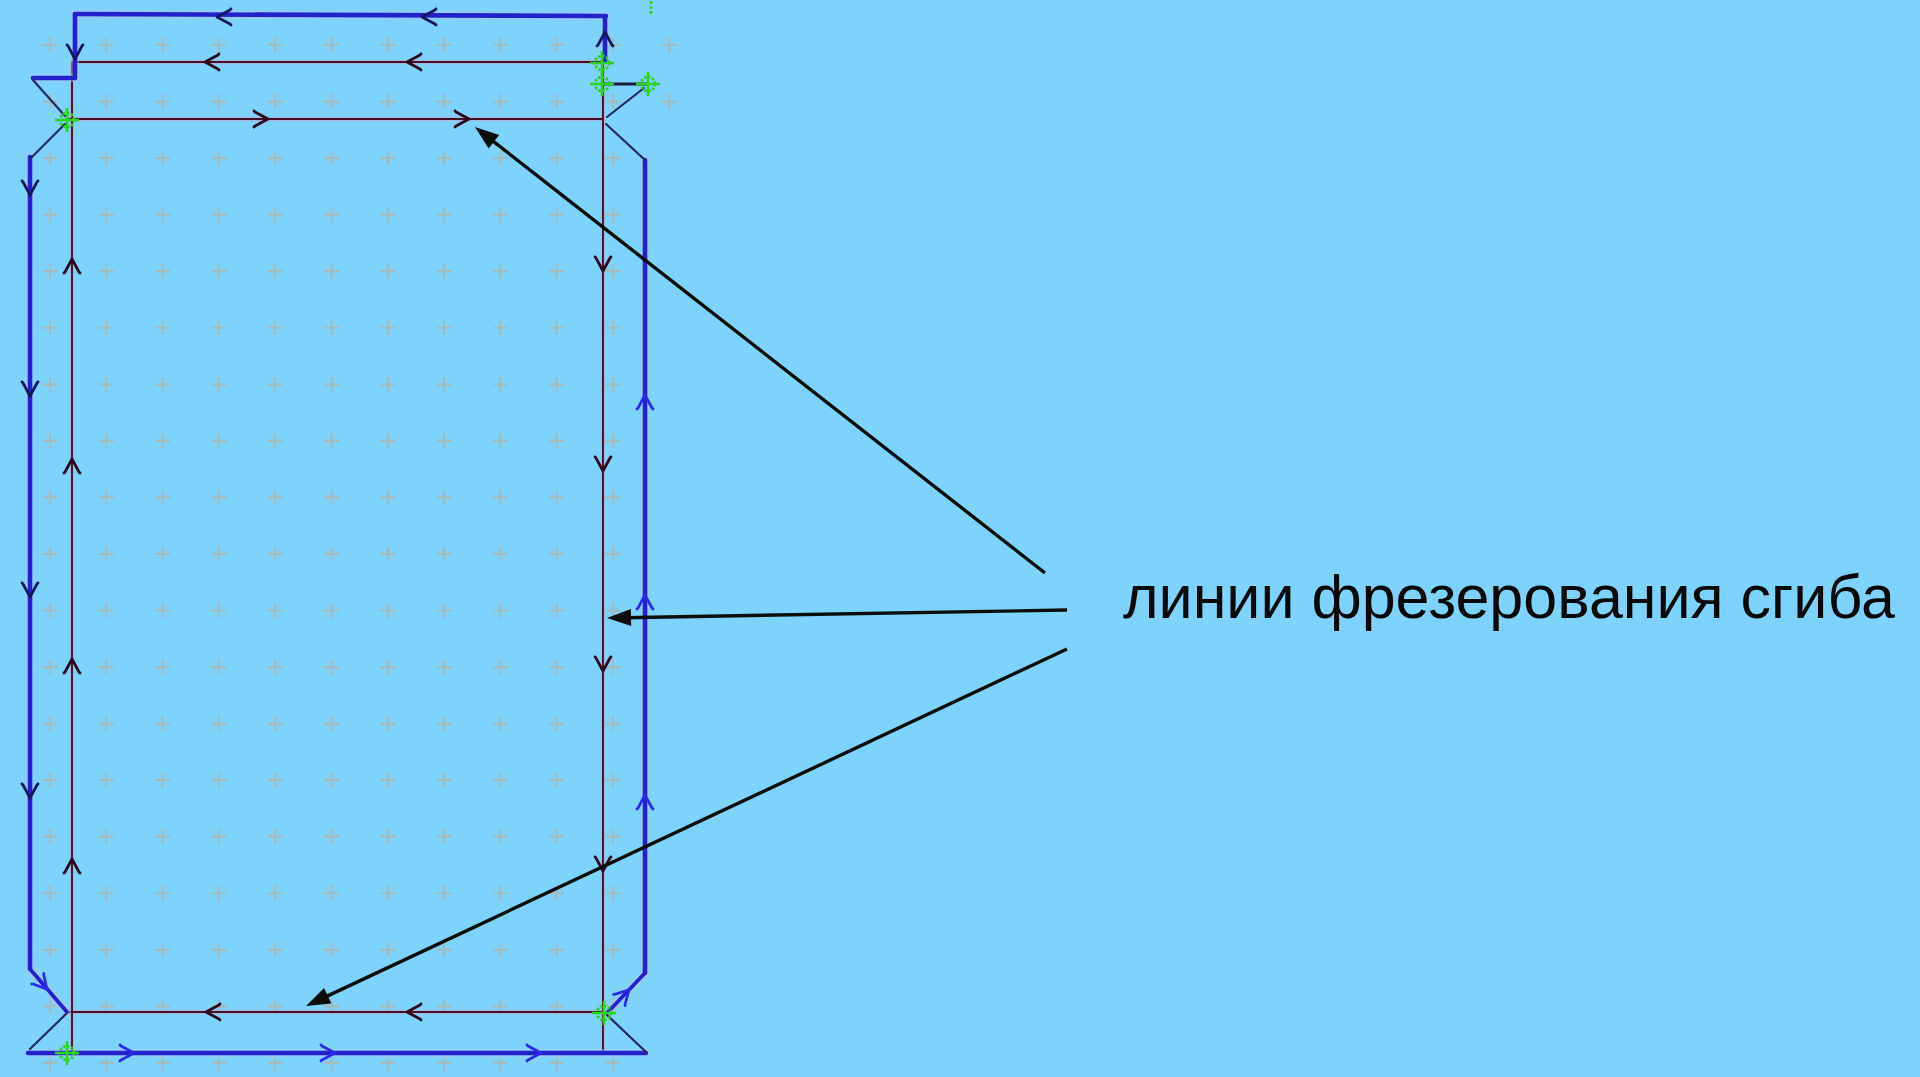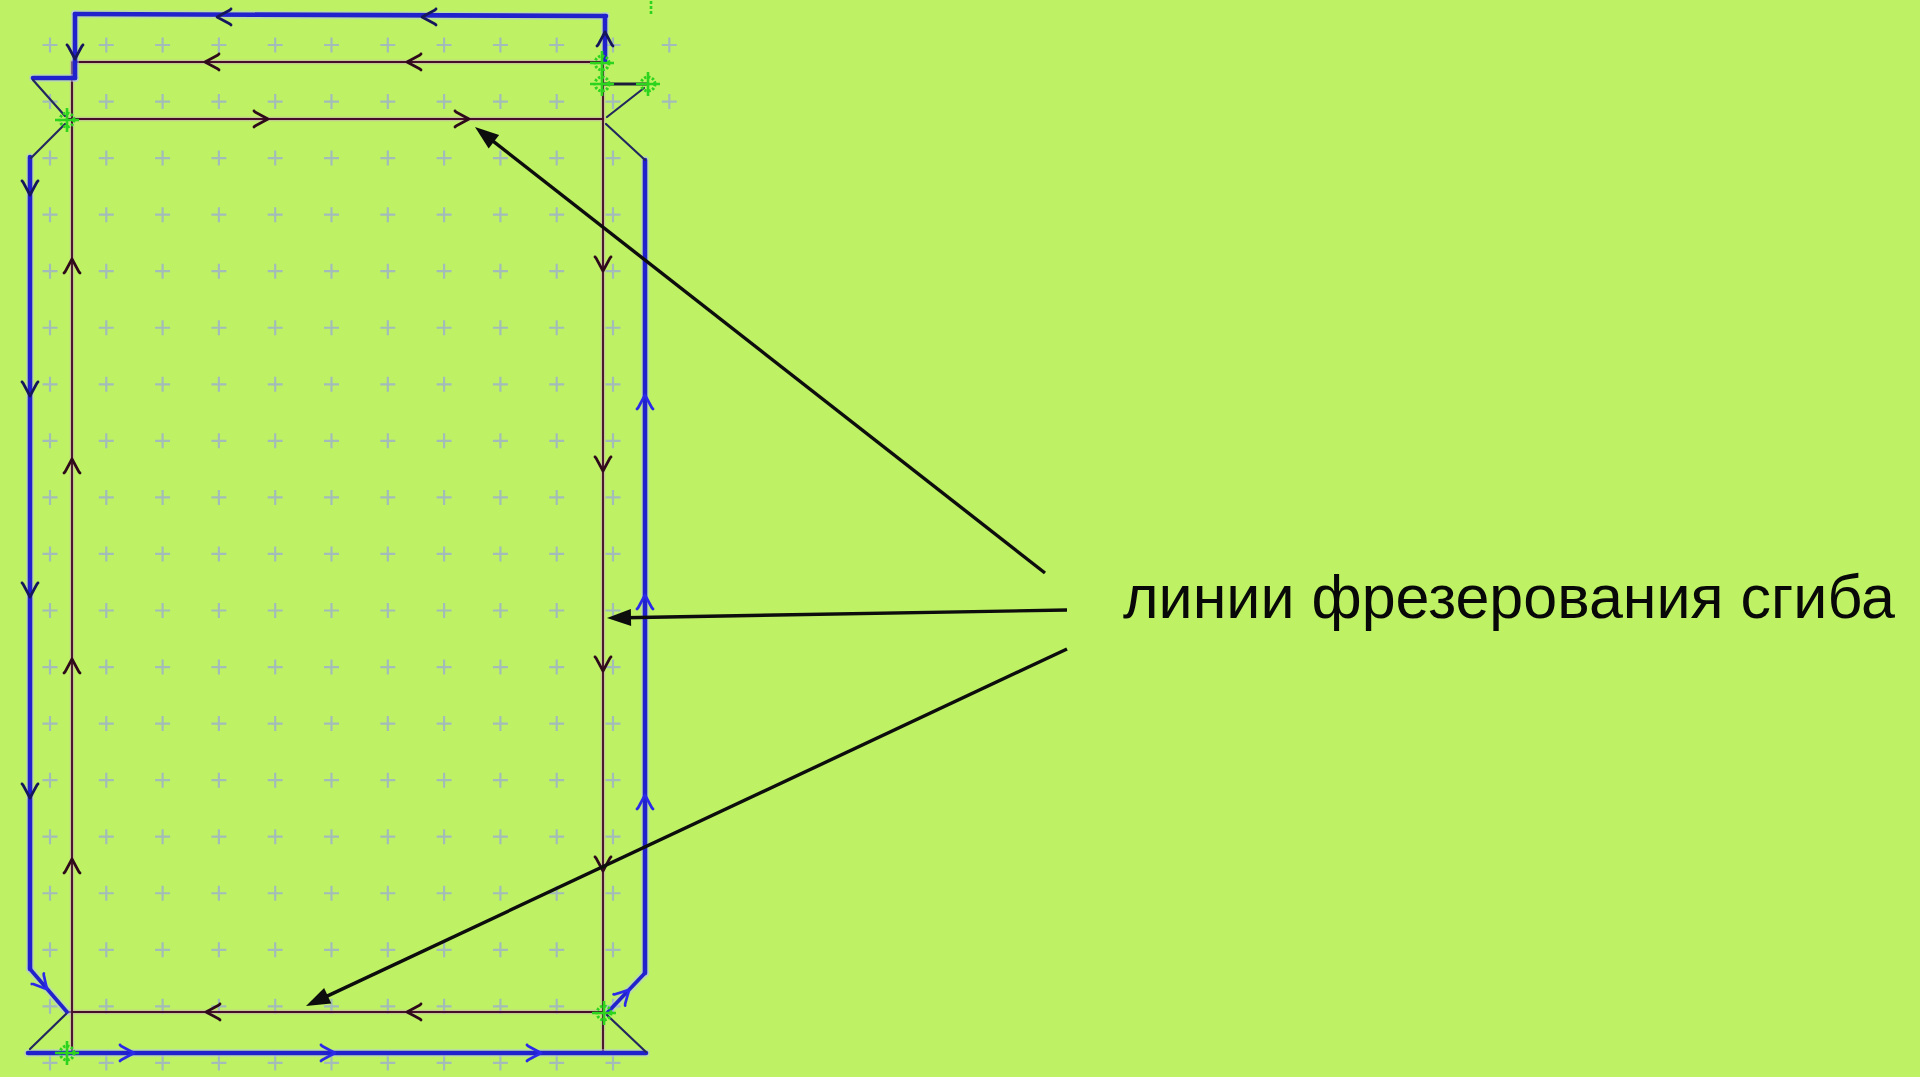--- a/index.html
+++ b/index.html
@@ -8,21 +8,21 @@
     background: #ffffff;
     width: 1920px;
     height: 1077px;
     overflow: hidden;
     font-family: "Liberation Sans", sans-serif;
   }
   .viewport {
     position: relative;
     width: 1920px;
     height: 1077px;
-    background: #bef264;
+    background: #7dd3fc;
   }
   svg.cad {
     position: absolute;
     left: 0;
     top: 0;
   }
   .annotation-label {
     position: absolute;
     color: #080808;
     font-family: "Liberation Sans", sans-serif;

